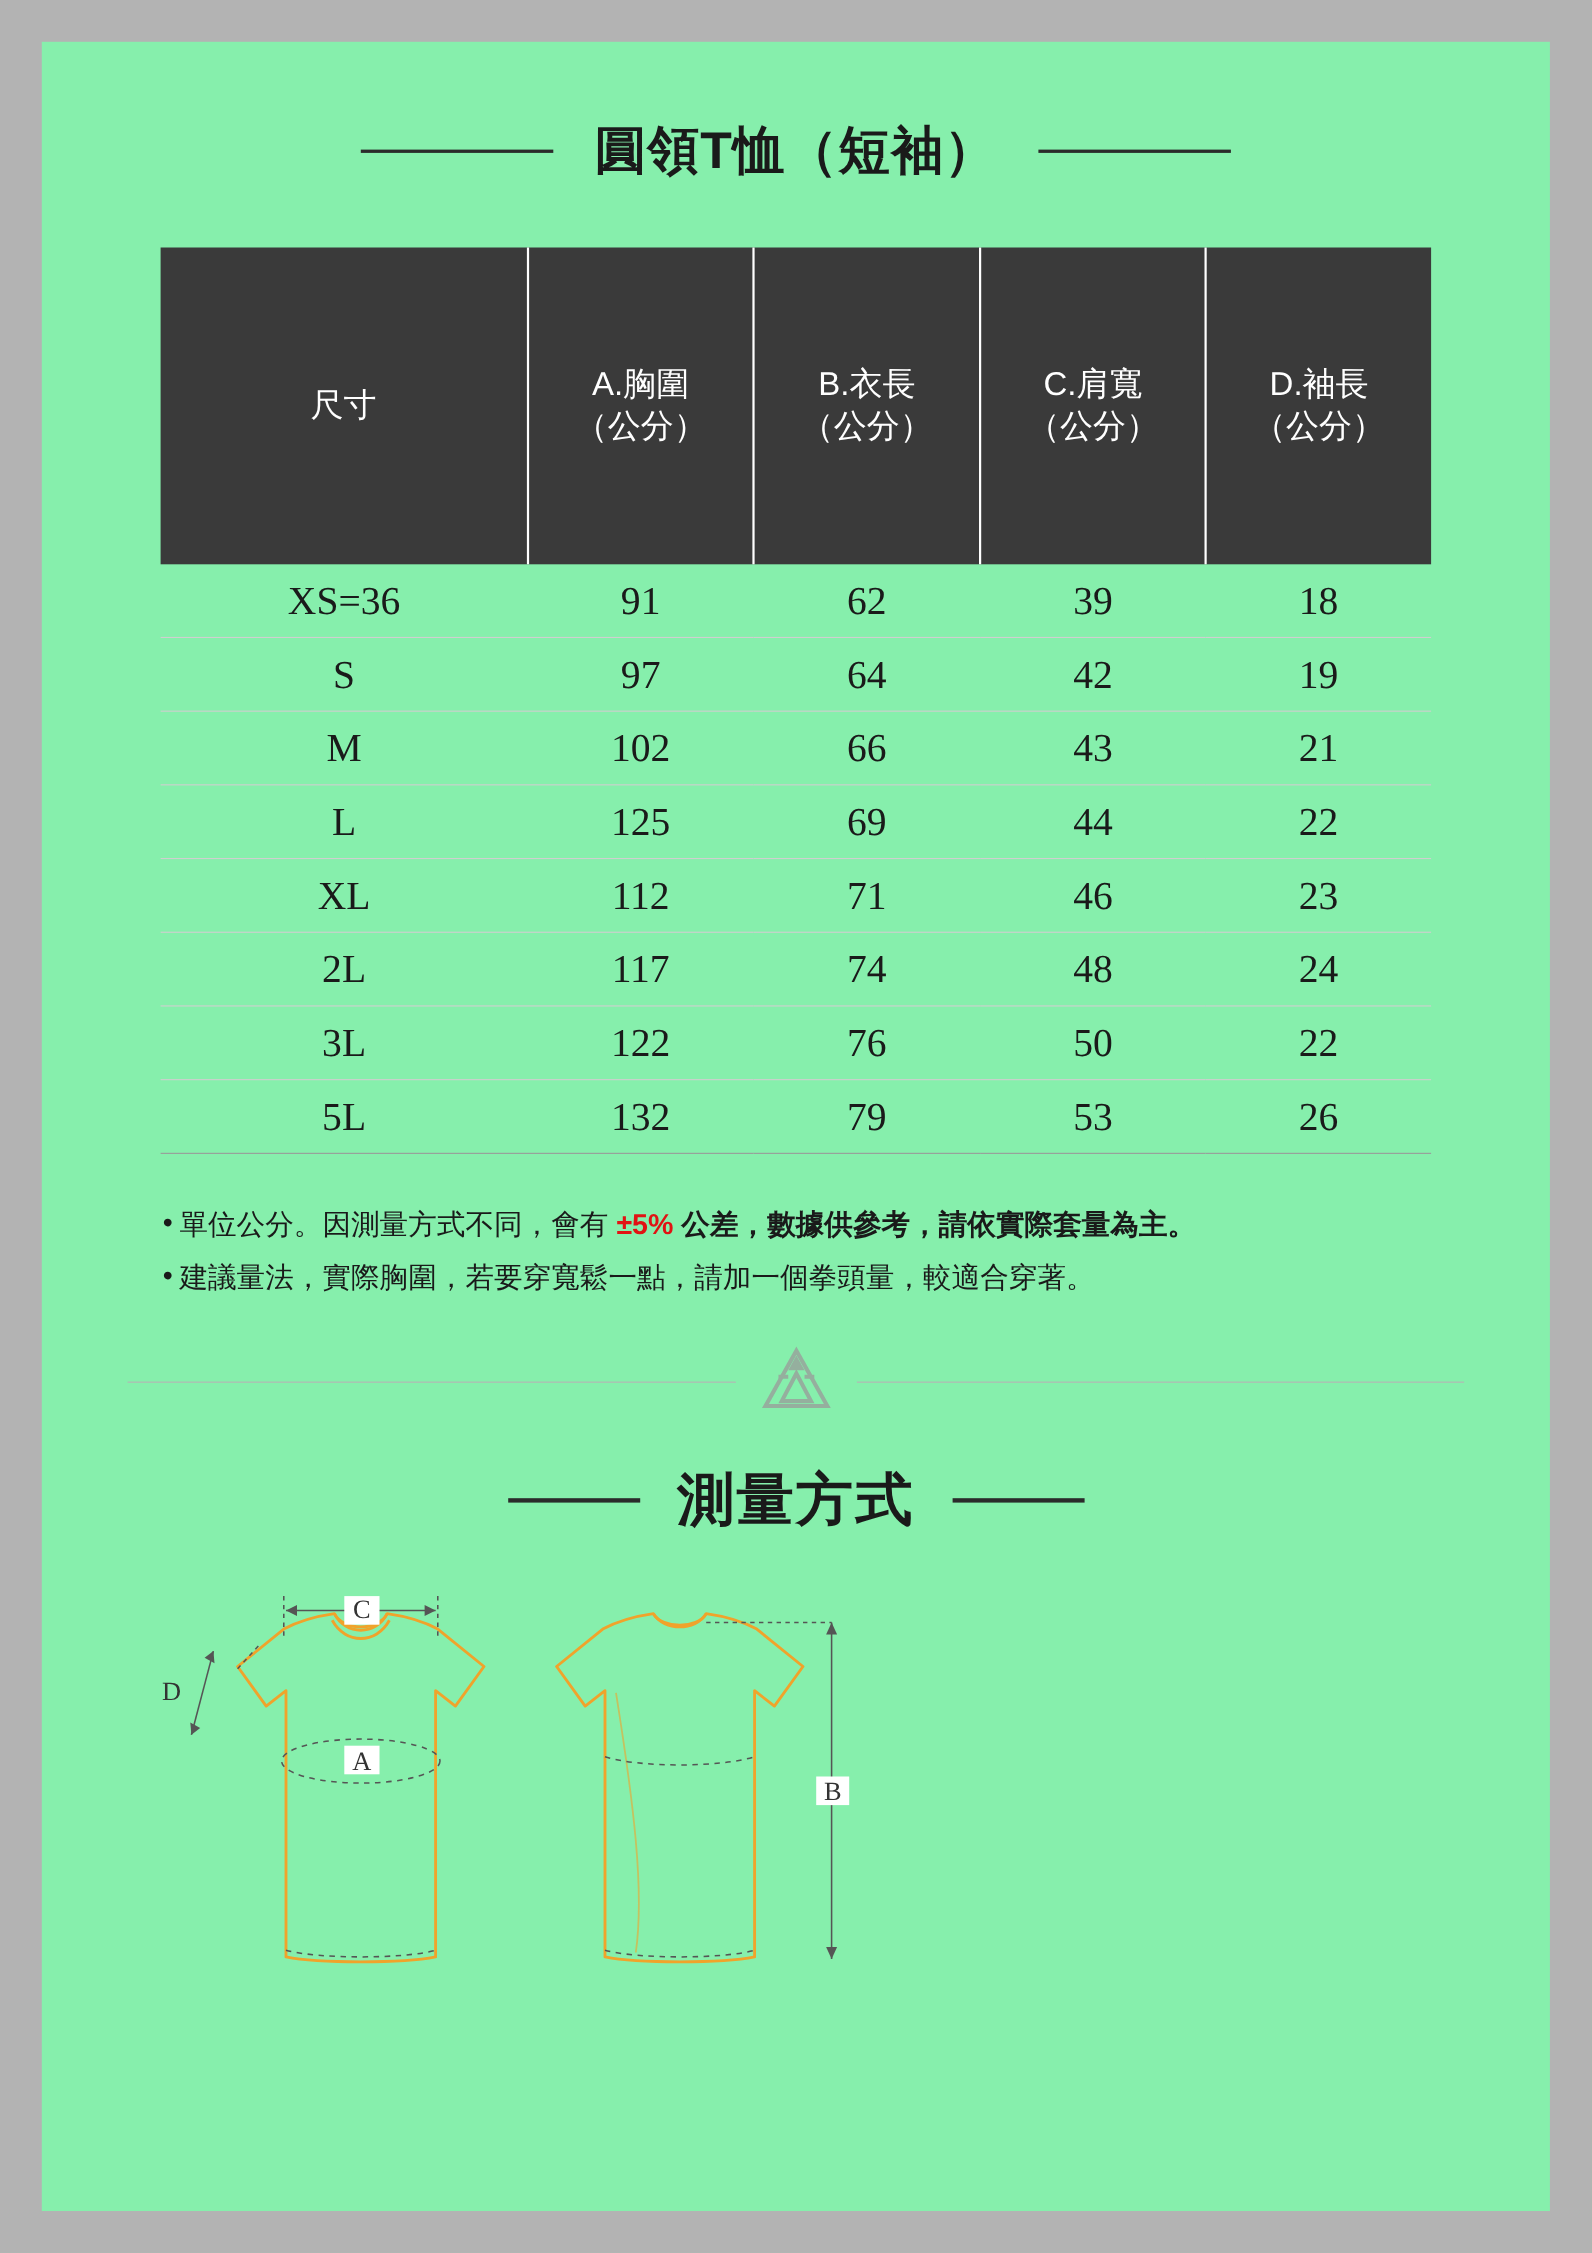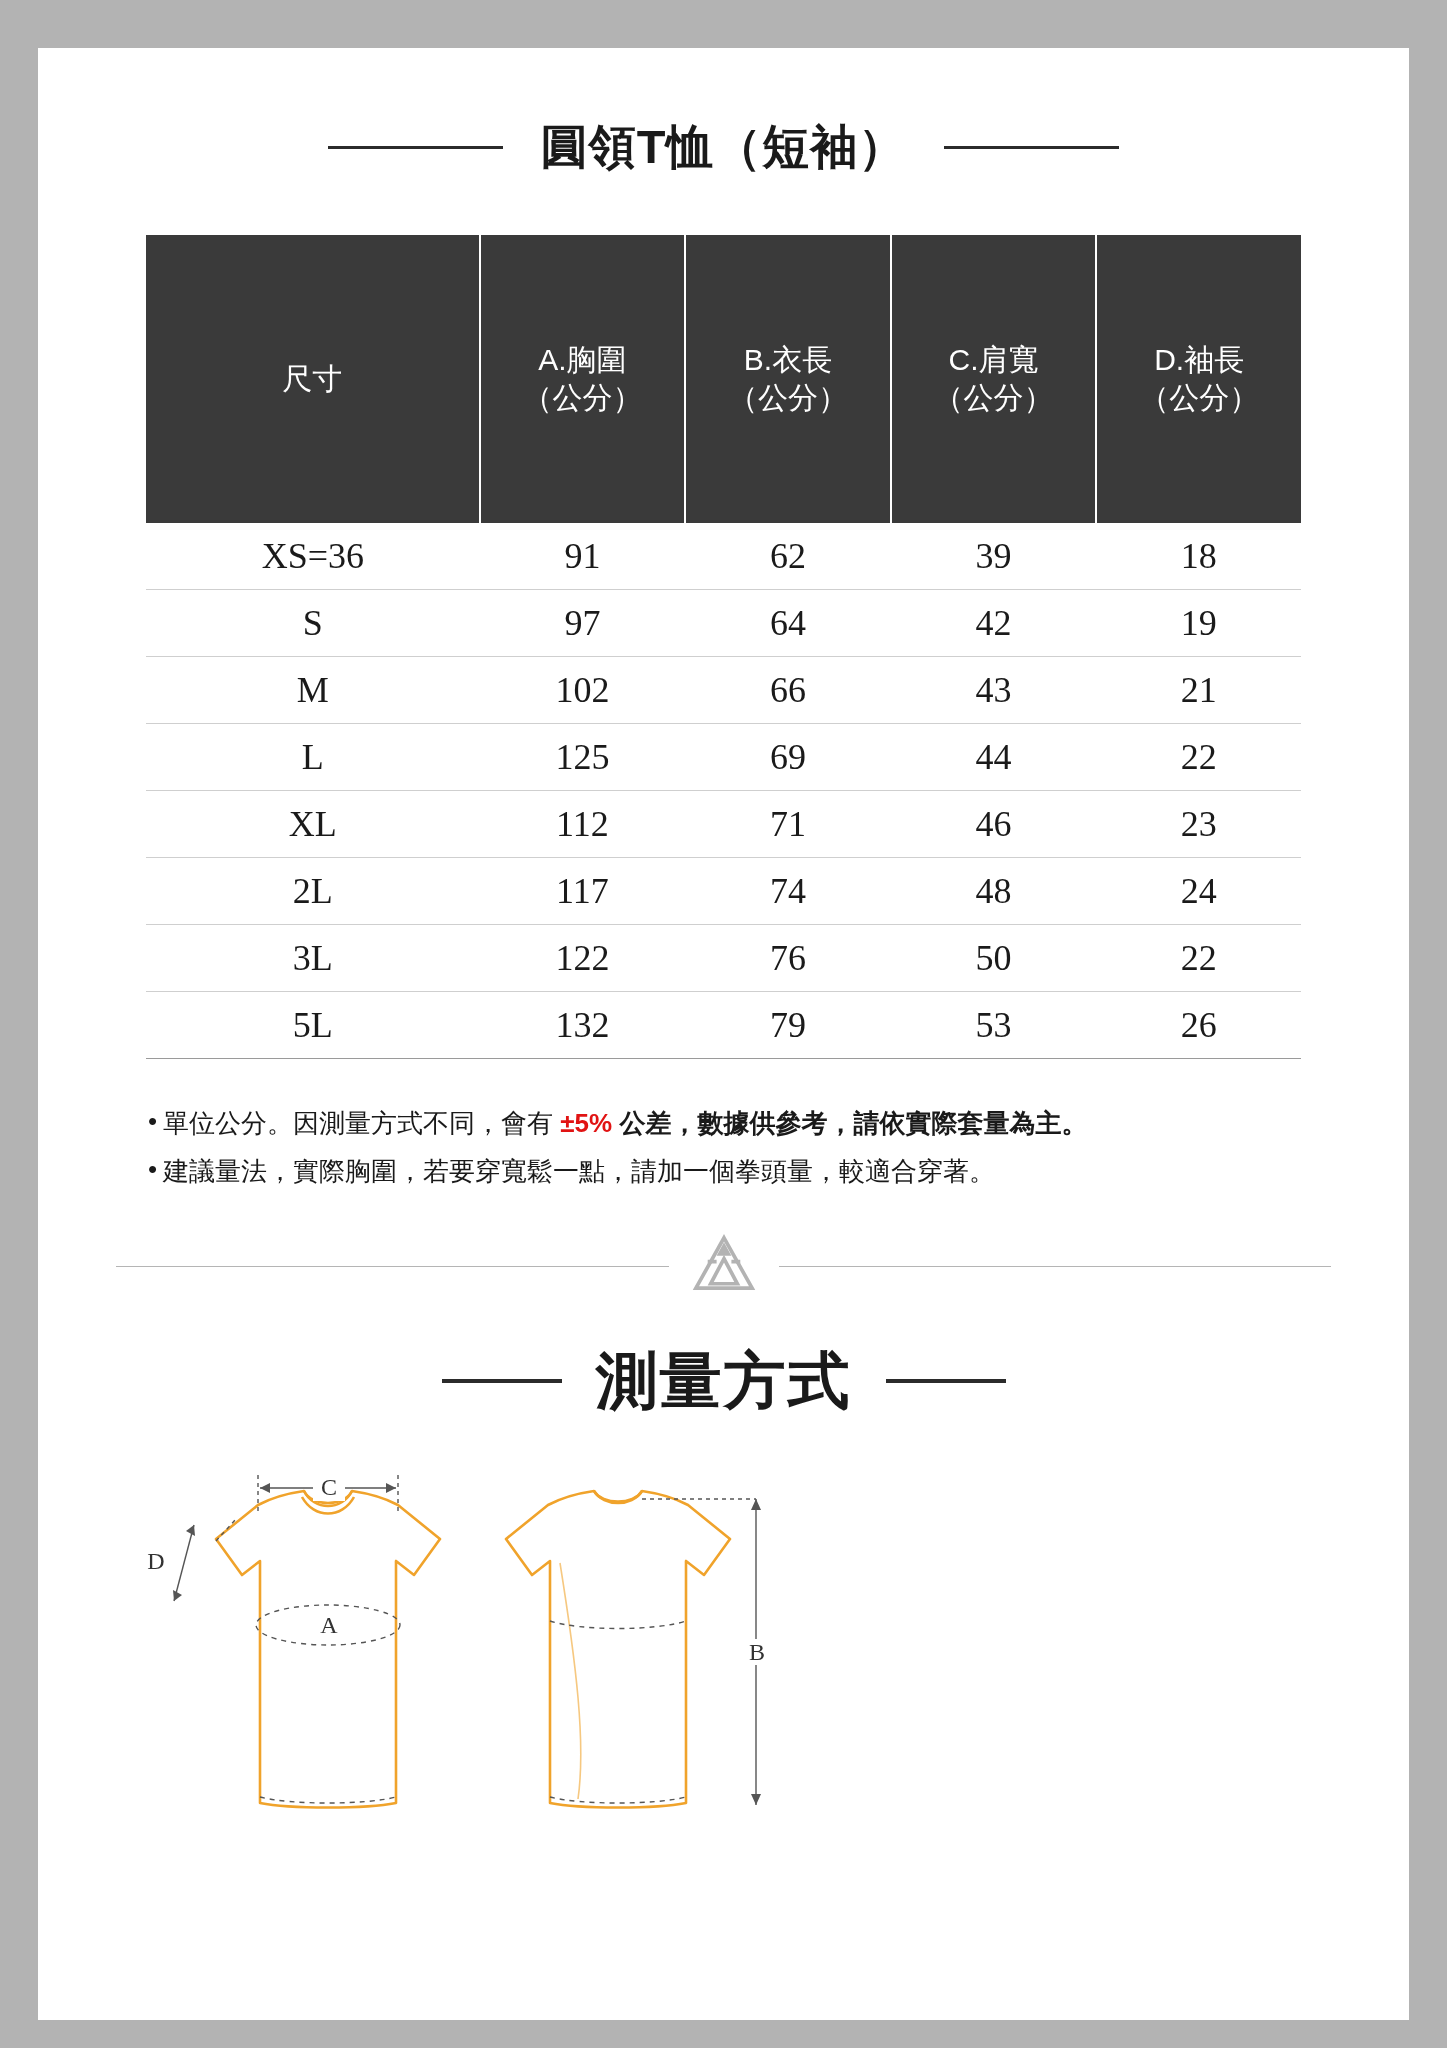--- a/index.html
+++ b/index.html
@@ -9,24 +9,24 @@
   }
   body {
     width: 1447px;
     height: 2048px;
     font-family: "Liberation Serif", serif;
     overflow: hidden;
   }
   .page {
     position: absolute;
     left: 38px;
-    top: 48px;
+    top: 38px;
     width: 1371px;
     height: 1972px;
-    background: #ffffff;
+    background: #86efac;
     box-sizing: border-box;
   }
 
   
   .title-row {
     display: flex;
     align-items: center;
     justify-content: center;
     margin-top: 68px;
     gap: 38px;
@@ -131,21 +131,21 @@
     justify-content: center;
     margin-top: 36px;
     gap: 34px;
   }
   .section-rule {
     width: 120px;
     height: 4px;
     background: #2b2b2b;
   }
   .section-text {
-    font-size: 62px;
+    font-size: 52px;
     font-weight: bold;
     color: #1a1a1a;
     letter-spacing: 2px;
     font-family: "Liberation Sans", sans-serif;
     white-space: nowrap;
   }
 
   
   .bottom {
     display: flex;

